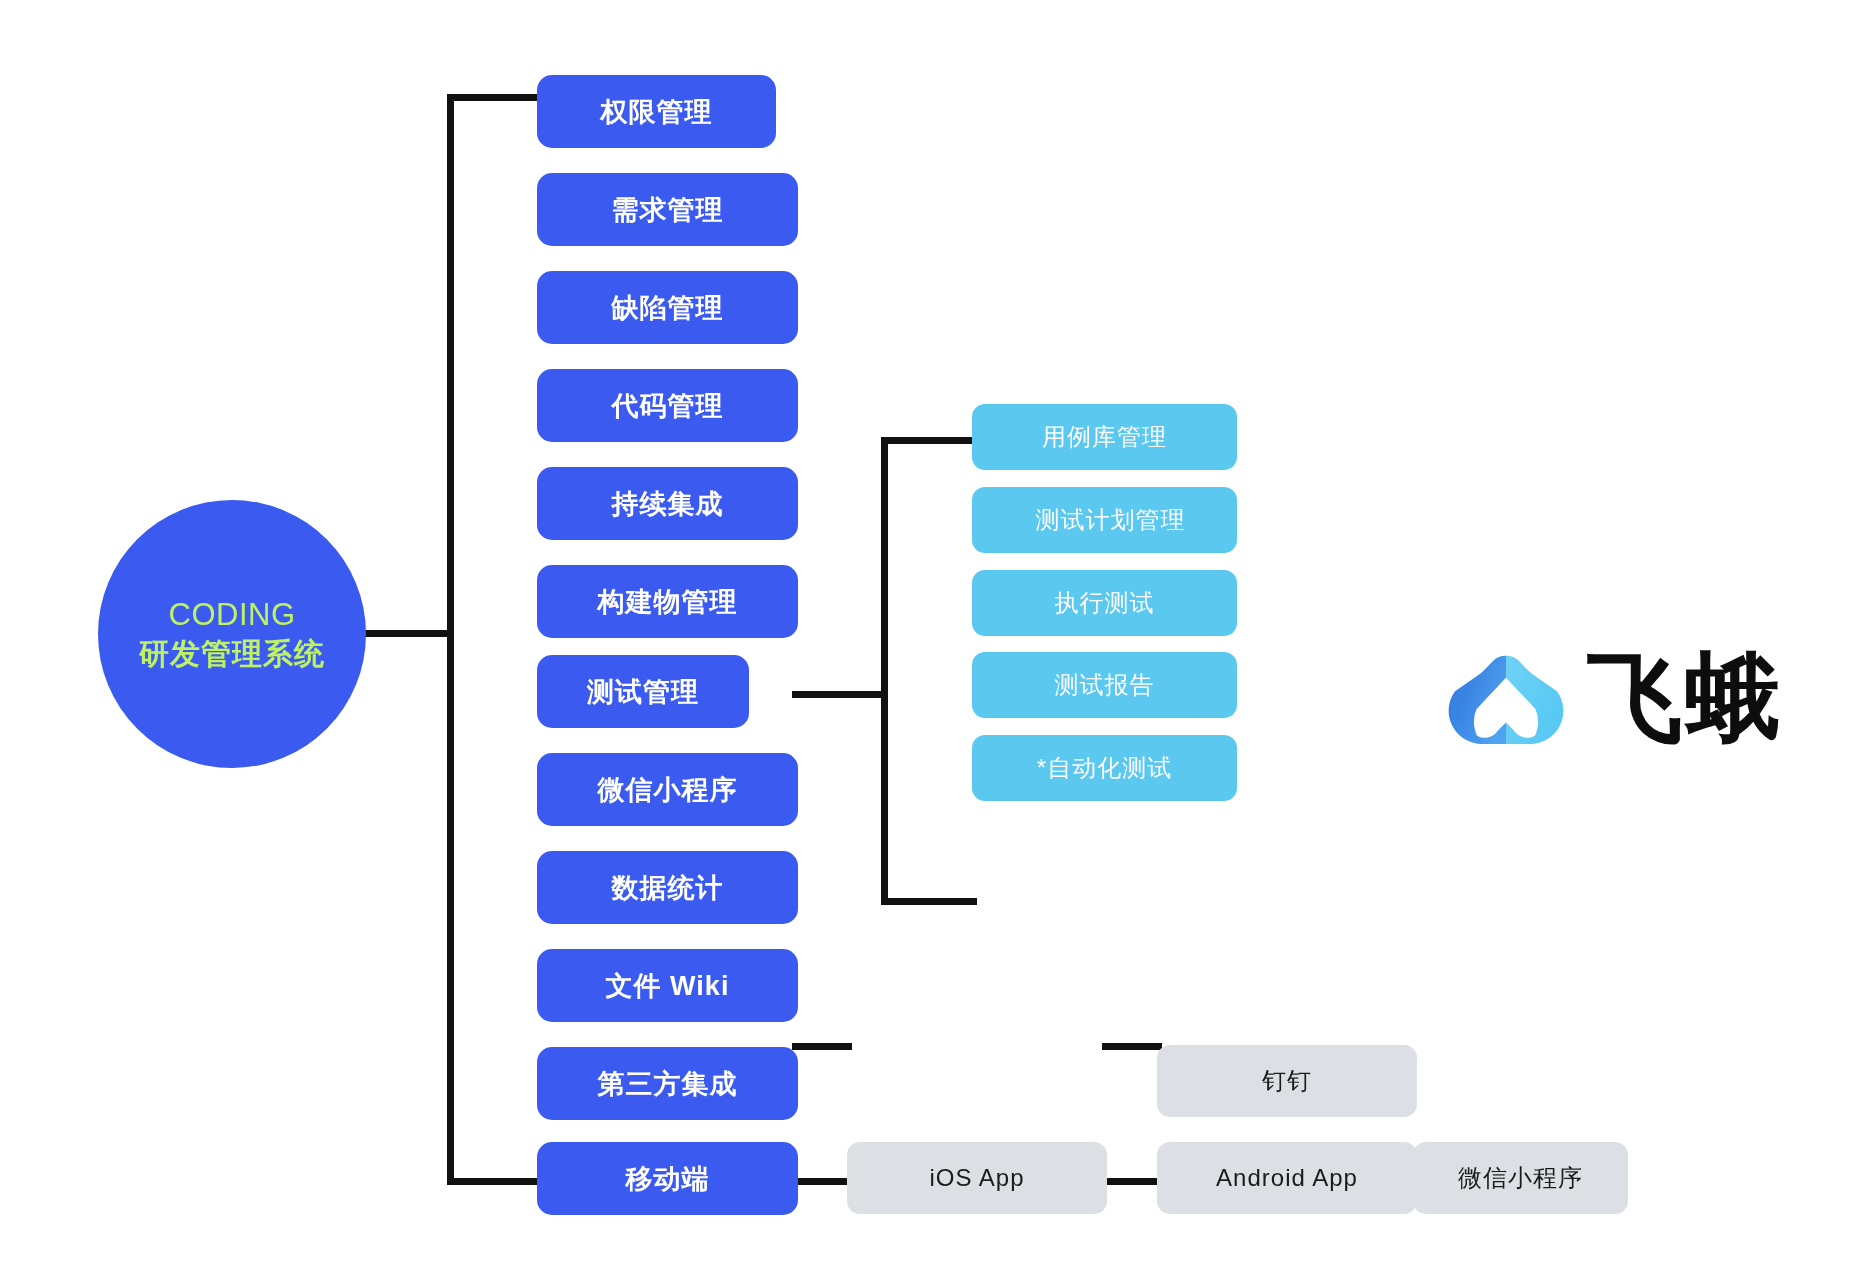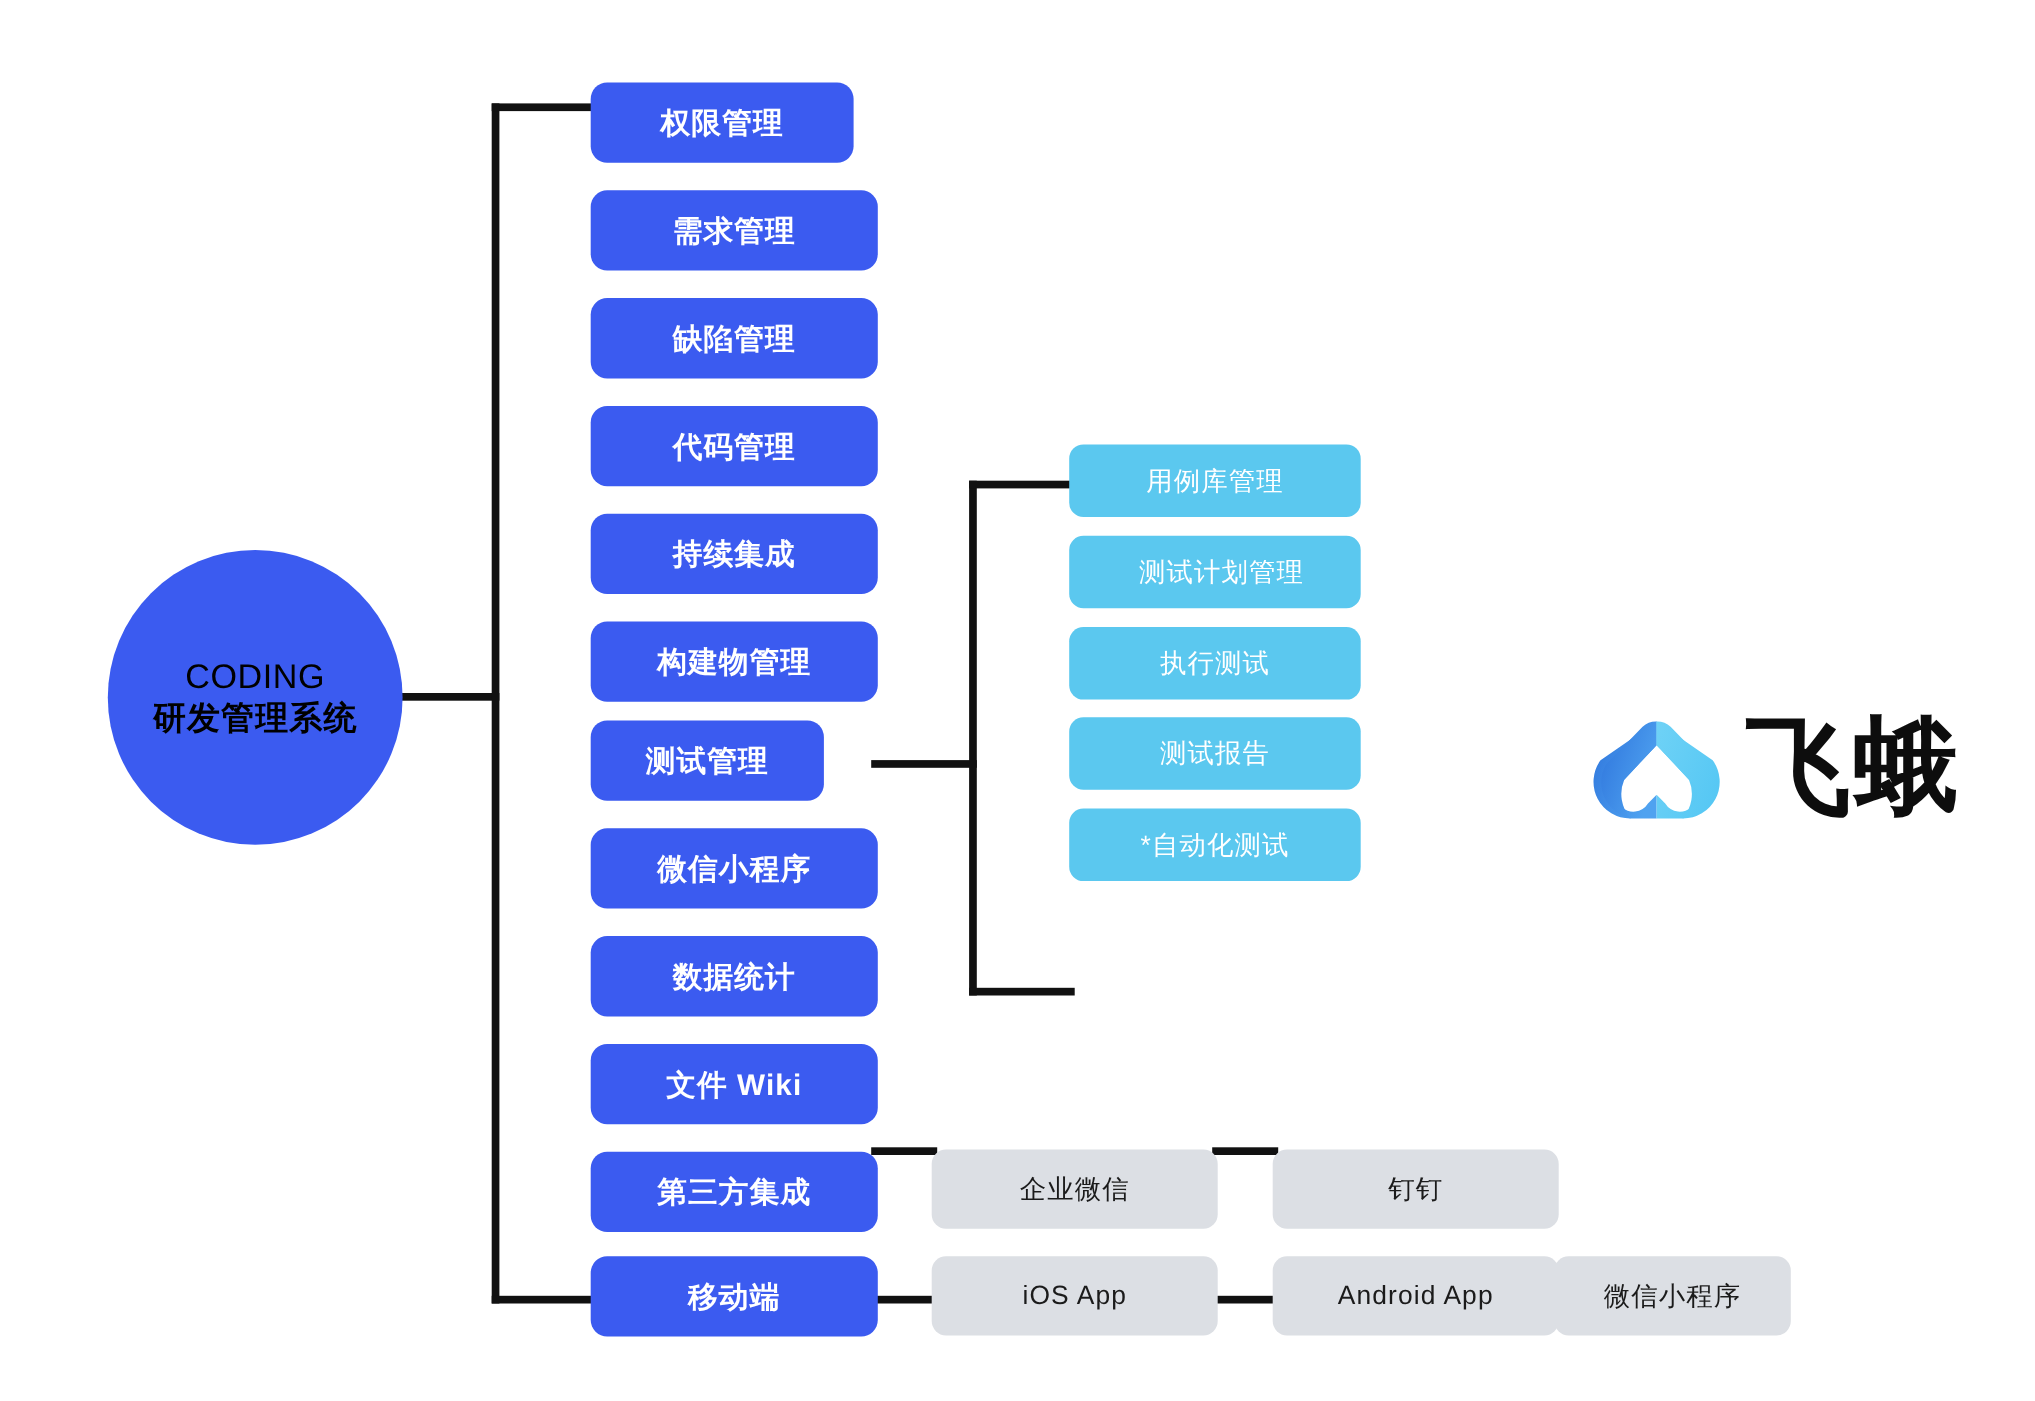--- a/index.html
+++ b/index.html
@@ -15,21 +15,21 @@
   
   .wire{position:absolute;background:#111111;}
   .wire-h{height:7px;}
   .wire-v{width:7px;}
 
   
   .root-circle{
     position:absolute;
     border-radius:50%;
     background:#3B5BF0;
-    color:#000000;
+    color:#bef264;
     display:flex;flex-direction:column;
     align-items:center;justify-content:center;
     text-align:center;
     line-height:1.28;
   }
   .root-en{font-size:31px;letter-spacing:.5px;font-weight:400;}
   .root-cn{font-size:30px;font-weight:700;letter-spacing:1px;}
 
   
   .node{
@@ -107,21 +107,20 @@
   <div class="node primary" style="left:537px;top:949px;width:261px;height:73px;">文件 Wiki</div>
   <div class="node primary" style="left:537px;top:1047px;width:261px;height:73px;">第三方集成</div>
   <div class="node primary" style="left:537px;top:1142px;width:261px;height:73px;">移动端</div>
 
   <div class="node secondary" style="left:972px;top:404px;width:265px;height:66px;">用例库管理</div>
   <div class="node secondary" style="left:972px;top:487px;width:265px;height:66px;padding-left:12px;">测试计划管理</div>
   <div class="node secondary" style="left:972px;top:570px;width:265px;height:66px;">执行测试</div>
   <div class="node secondary" style="left:972px;top:652px;width:265px;height:66px;">测试报告</div>
   <div class="node secondary" style="left:972px;top:735px;width:265px;height:66px;">*自动化测试</div>
 
-  <div class="node tertiary" style="left:847px;top:1045px;width:260px;height:72px;">企业微信</div>
   <div class="node tertiary" style="left:1157px;top:1045px;width:260px;height:72px;">钉钉</div>
 
   <div class="node tertiary" style="left:847px;top:1142px;width:260px;height:72px;">iOS App</div>
   <div class="node tertiary" style="left:1157px;top:1142px;width:260px;height:72px;">Android App</div>
   <div class="node tertiary" style="left:1413px;top:1142px;width:215px;height:72px;">微信小程序</div>
 
   <div class="brand" style="left:1447px;top:648px;">
     <svg class="brand-mark" viewBox="0 0 120 102">
       <defs>
         <linearGradient id="gLeft" x1="0" y1="0" x2="1" y2="0.6">

